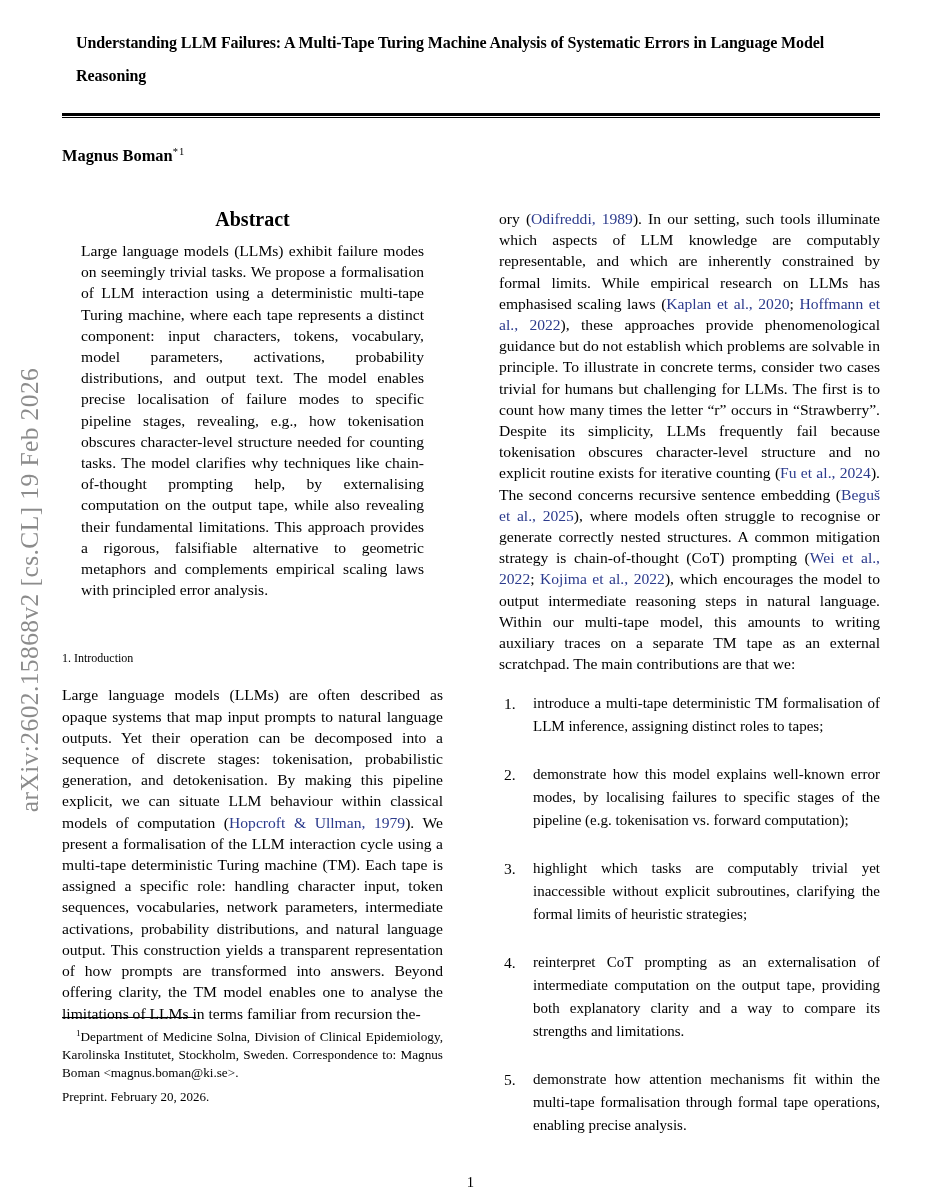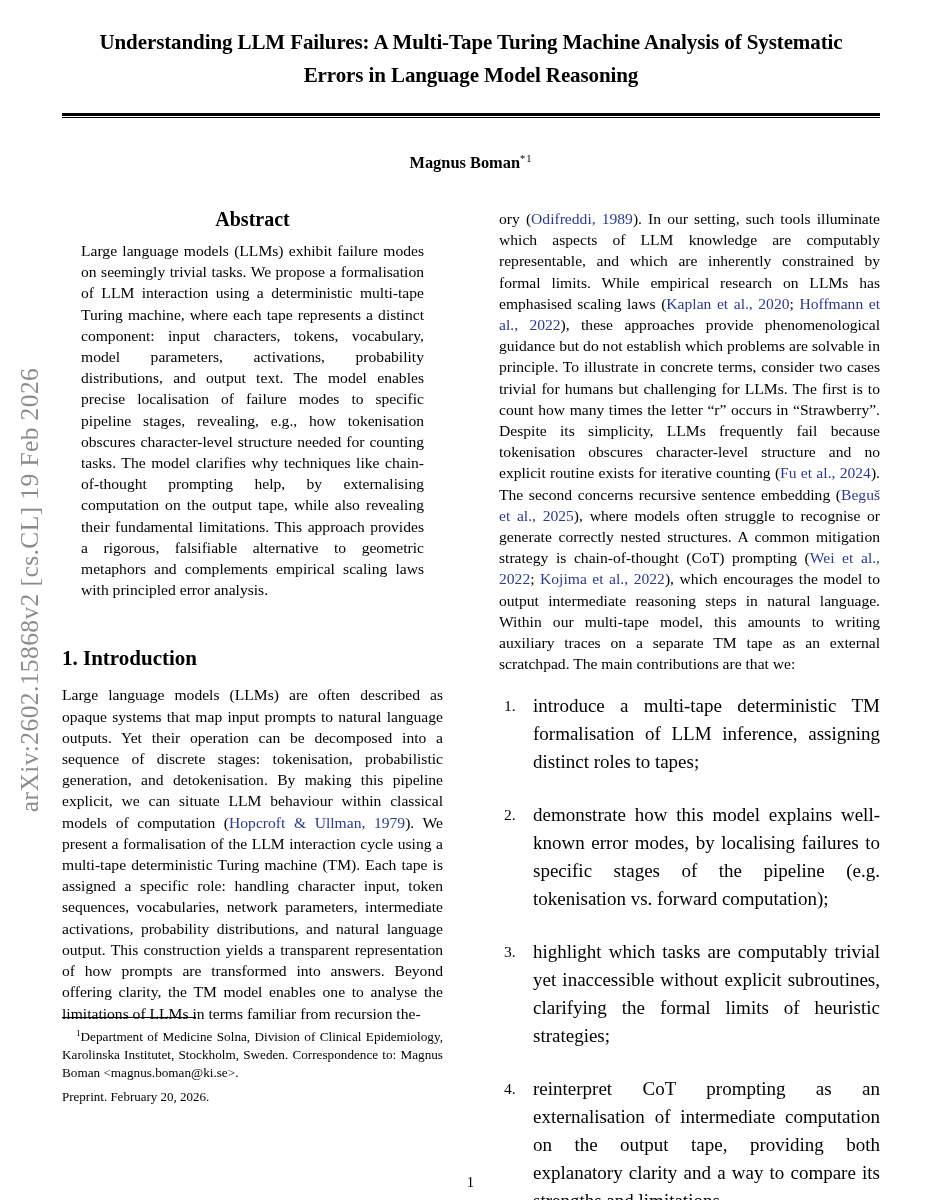--- a/index.html
+++ b/index.html
@@ -46,24 +46,24 @@
     top: 0px;
     width: 818px;
     height: 1200px;
   }
 
   
   .title-block {
     padding-top: 26px;
   }
   .paper-title {
-    font-size: 21px;
+    font-size: 16px;
     font-weight: bold;
     line-height: 33px;
-    text-align: center;
+    text-align: left;
     margin: 0 auto;
     width: 790px;
     letter-spacing: -0.1px;
   }
   .rule-double {
     margin-top: 21px;
     width: 818px;
   }
   .rule-thick {
     height: 2.6px;
@@ -73,22 +73,22 @@
     height: 1.6px;
     background: #ffffff;
   }
   .rule-thin {
     height: 1.3px;
     background: #000000;
   }
 
   
   .author-block {
-    text-align: center;
-    margin-top: 35px;
+    text-align: left;
+    margin-top: 28px;
     font-size: 16.4px;
     font-weight: bold;
   }
   .author-block .sup {
     font-size: 10.5px;
     font-weight: normal;
     vertical-align: super;
     letter-spacing: 1px;
   }
 
@@ -120,22 +120,22 @@
     margin: 4px auto;
     font-size: 15.6px;
     line-height: 21.2px;
     text-align: justify;
     text-justify: inter-word;
     hyphens: manual;
   }
 
   
   .section-heading {
-    font-size: 21px;
-    font-weight: bold;
+    font-size: 12px;
+    font-weight: normal;
     margin: 0;
     padding: 0;
     line-height: 24px;
   }
   .sec-spacer-before { height: 42px; }
   .sec-spacer-after  { height: 14px; }
 
   p.body-text {
     margin: 0;
     font-size: 15.6px;
@@ -181,22 +181,22 @@
     margin: 18px 0 0 0;
     padding: 0 0 0 0;
     list-style: none;
     counter-reset: contrib;
   }
   ol.contrib-list > li {
     counter-increment: contrib;
     position: relative;
     padding-left: 34px;
     margin-bottom: 25px;
-    font-size: 19px;
-    line-height: 28px;
+    font-size: 15px;
+    line-height: 23px;
     text-align: justify;
     text-justify: inter-word;
     hyphens: manual;
   }
   ol.contrib-list > li::before {
     content: counter(contrib) ".";
     position: absolute;
     left: 5px;
     top: 0;
     width: 22px;

